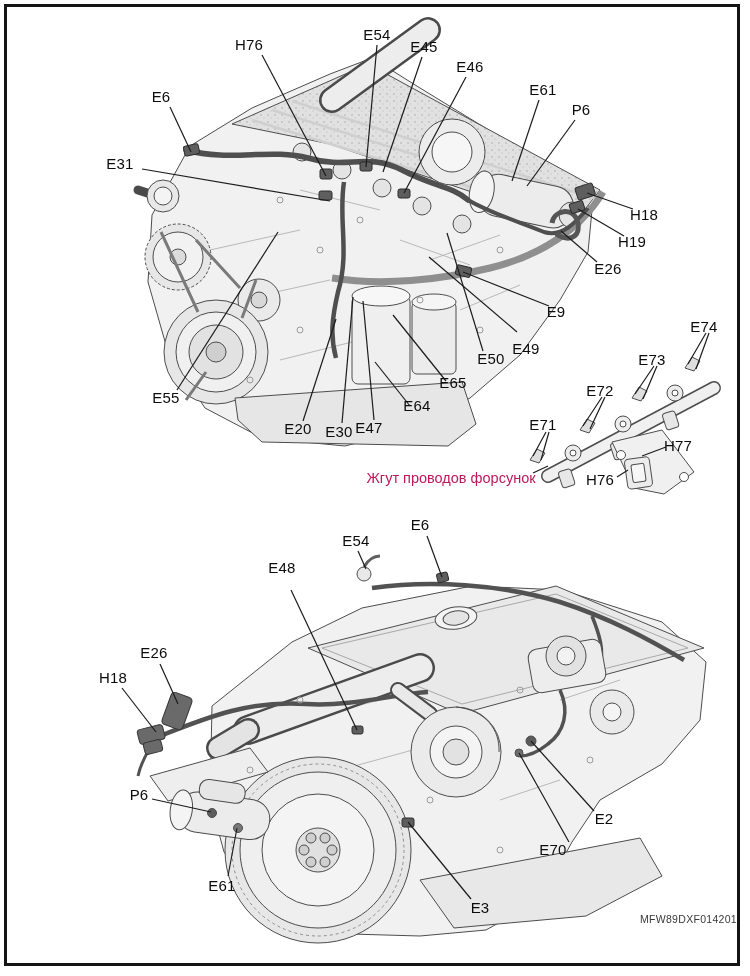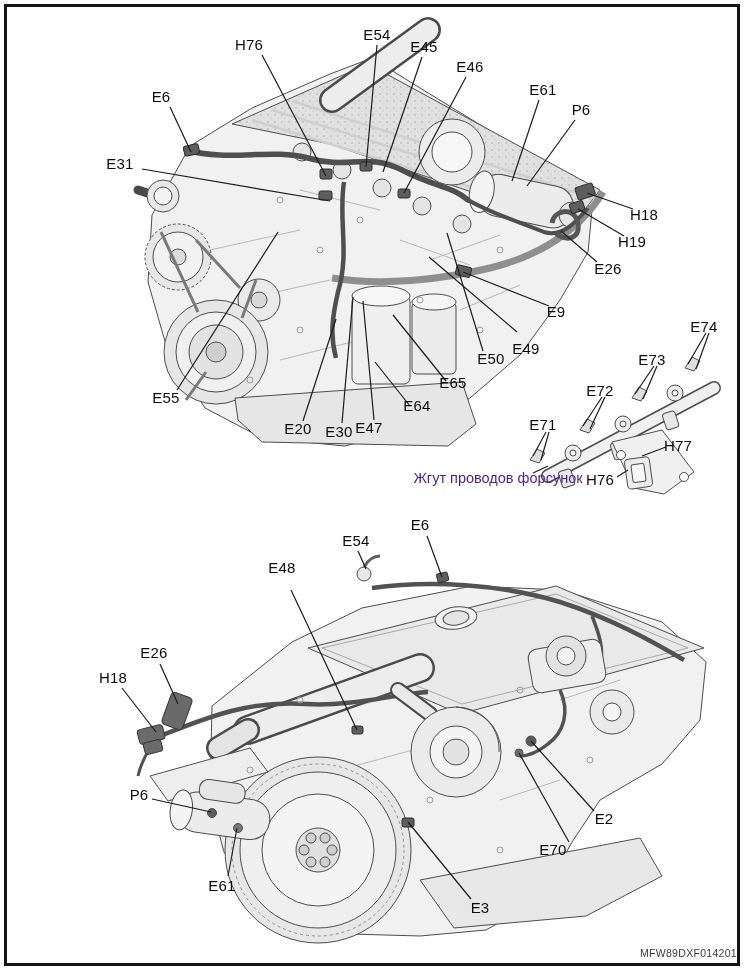--- a/index.html
+++ b/index.html
@@ -11,24 +11,24 @@
     position:absolute;left:4px;top:4px;width:736px;height:962px;
     border:3px solid #141414;box-sizing:border-box;pointer-events:none;
   }
   .artlayer{position:absolute;left:0;top:0;width:750px;height:976px;}
   .callout{
     position:absolute;transform:translate(-50%,-50%);
     font-size:15px;line-height:1;color:#0c0c0c;white-space:nowrap;letter-spacing:.2px;
   }
   .caption{
     position:absolute;transform:translate(-50%,-50%);
-    font-size:14.5px;line-height:1;color:#4c1d95;white-space:nowrap;margin-left:47px;
+    font-size:14.5px;line-height:1;color:#be185d;white-space:nowrap;
   }
   .figcode{
-    position:absolute;top:947px;right:13px;
+    position:absolute;top:913px;right:13px;
     font-size:10.5px;color:#3a3a3a;letter-spacing:.3px;
   }
 </style>
 </head>
 <body>
 
 <svg class="artlayer" viewBox="0 0 750 976">
   <defs>
     <pattern id="speckle" width="7" height="7" patternUnits="userSpaceOnUse">
       <rect width="7" height="7" fill="#e1e1e1"></rect>

